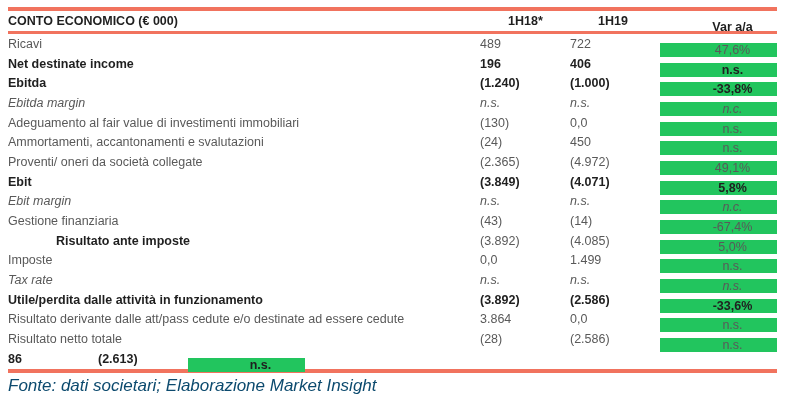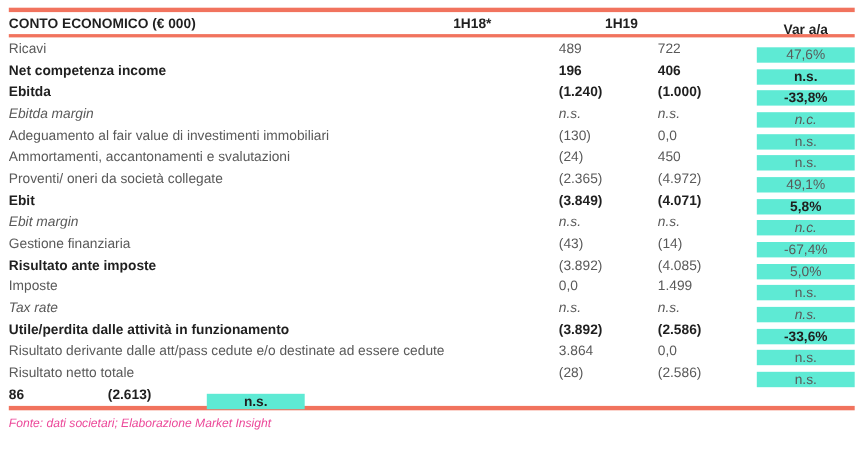--- a/index.html
+++ b/index.html
@@ -32,51 +32,50 @@
     align-items: center;
     width: 769px;
     height: 19.7px;
     font-size: 12.5px;
     color: #595959;
   }
   .row.header {
     height: 20px;
     font-weight: 700;
     color: #1F1F1F;
-    gap: 48px;
   }
   .cell.label {
     flex: 1 1 auto;
     white-space: nowrap;
     overflow: hidden;
     text-align: left;
   }
   .cell.num {
     flex: 0 0 90px;
     text-align: left;
     white-space: nowrap;
   }
   .cell.var {
     flex: 0 0 89px;
     text-align: center;
     white-space: nowrap;
     margin-top: 12px;
   }
   
-  .tbody .cell.var { background: #5eead4; }
+  .tbody .cell.var { background: #22c55e; padding-left: 28px; }
 
   .row.bold   { font-weight: 700; color: #1F1F1F; }
   .row.italic { font-style: italic; }
-  .row.bold-label .cell.label { font-weight: 700; color: #1F1F1F; }
+  .row.bold-label .cell.label { font-weight: 700; color: #1F1F1F; margin-left: 48px; }
 
   .footnotes { margin-top: 3px; }
   .footnote {
-    font-size: 11px;
+    font-size: 17px;
     font-style: italic;
-    color: #ec4899;
+    color: #0c4a6e;
     line-height: 19px;
     white-space: nowrap;
   }
 </style>
 </head>
 <body>
 
 <div class="page">
 
   <div class="accent-bar top"></div>
@@ -91,21 +90,21 @@
   <div class="accent-bar mid"></div>
 
   <div class="tbody" id="tbody">
       <div class="row regular">
         <div class="cell label">Ricavi</div>
         <div class="cell num">489</div>
         <div class="cell num">722</div>
         <div class="cell var">47,6%</div>
       </div>
       <div class="row bold">
-        <div class="cell label">Net competenza income</div>
+        <div class="cell label">Net destinate income</div>
         <div class="cell num">196</div>
         <div class="cell num">406</div>
         <div class="cell var">n.s.</div>
       </div>
       <div class="row bold">
         <div class="cell label">Ebitda</div>
         <div class="cell num">(1.240)</div>
         <div class="cell num">(1.000)</div>
         <div class="cell var">-33,8%</div>
       </div>

